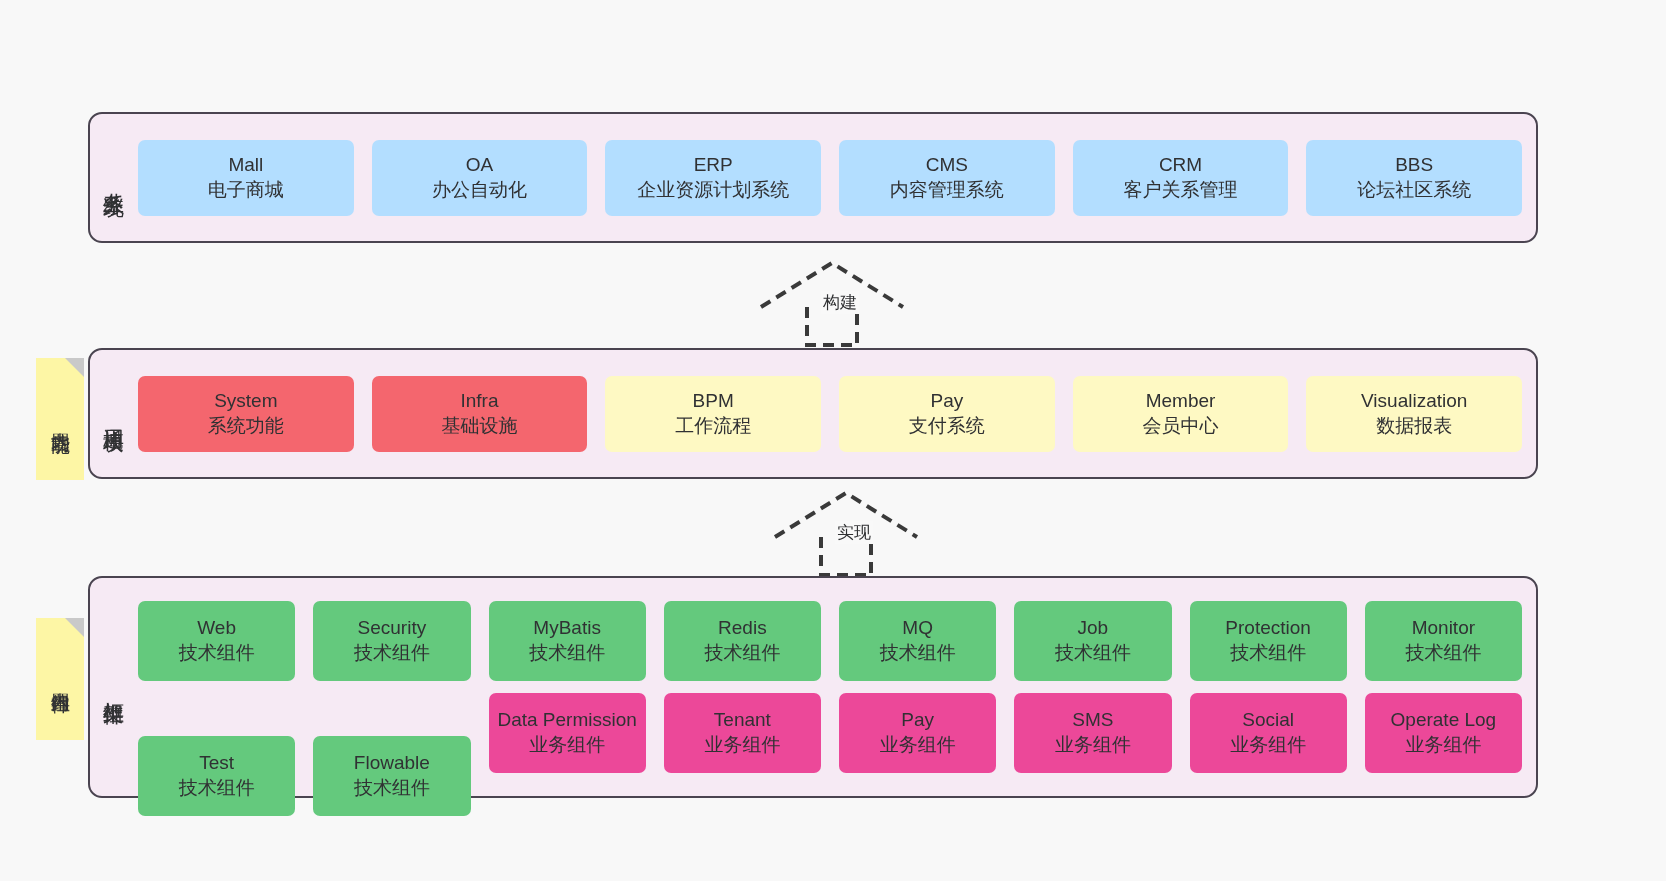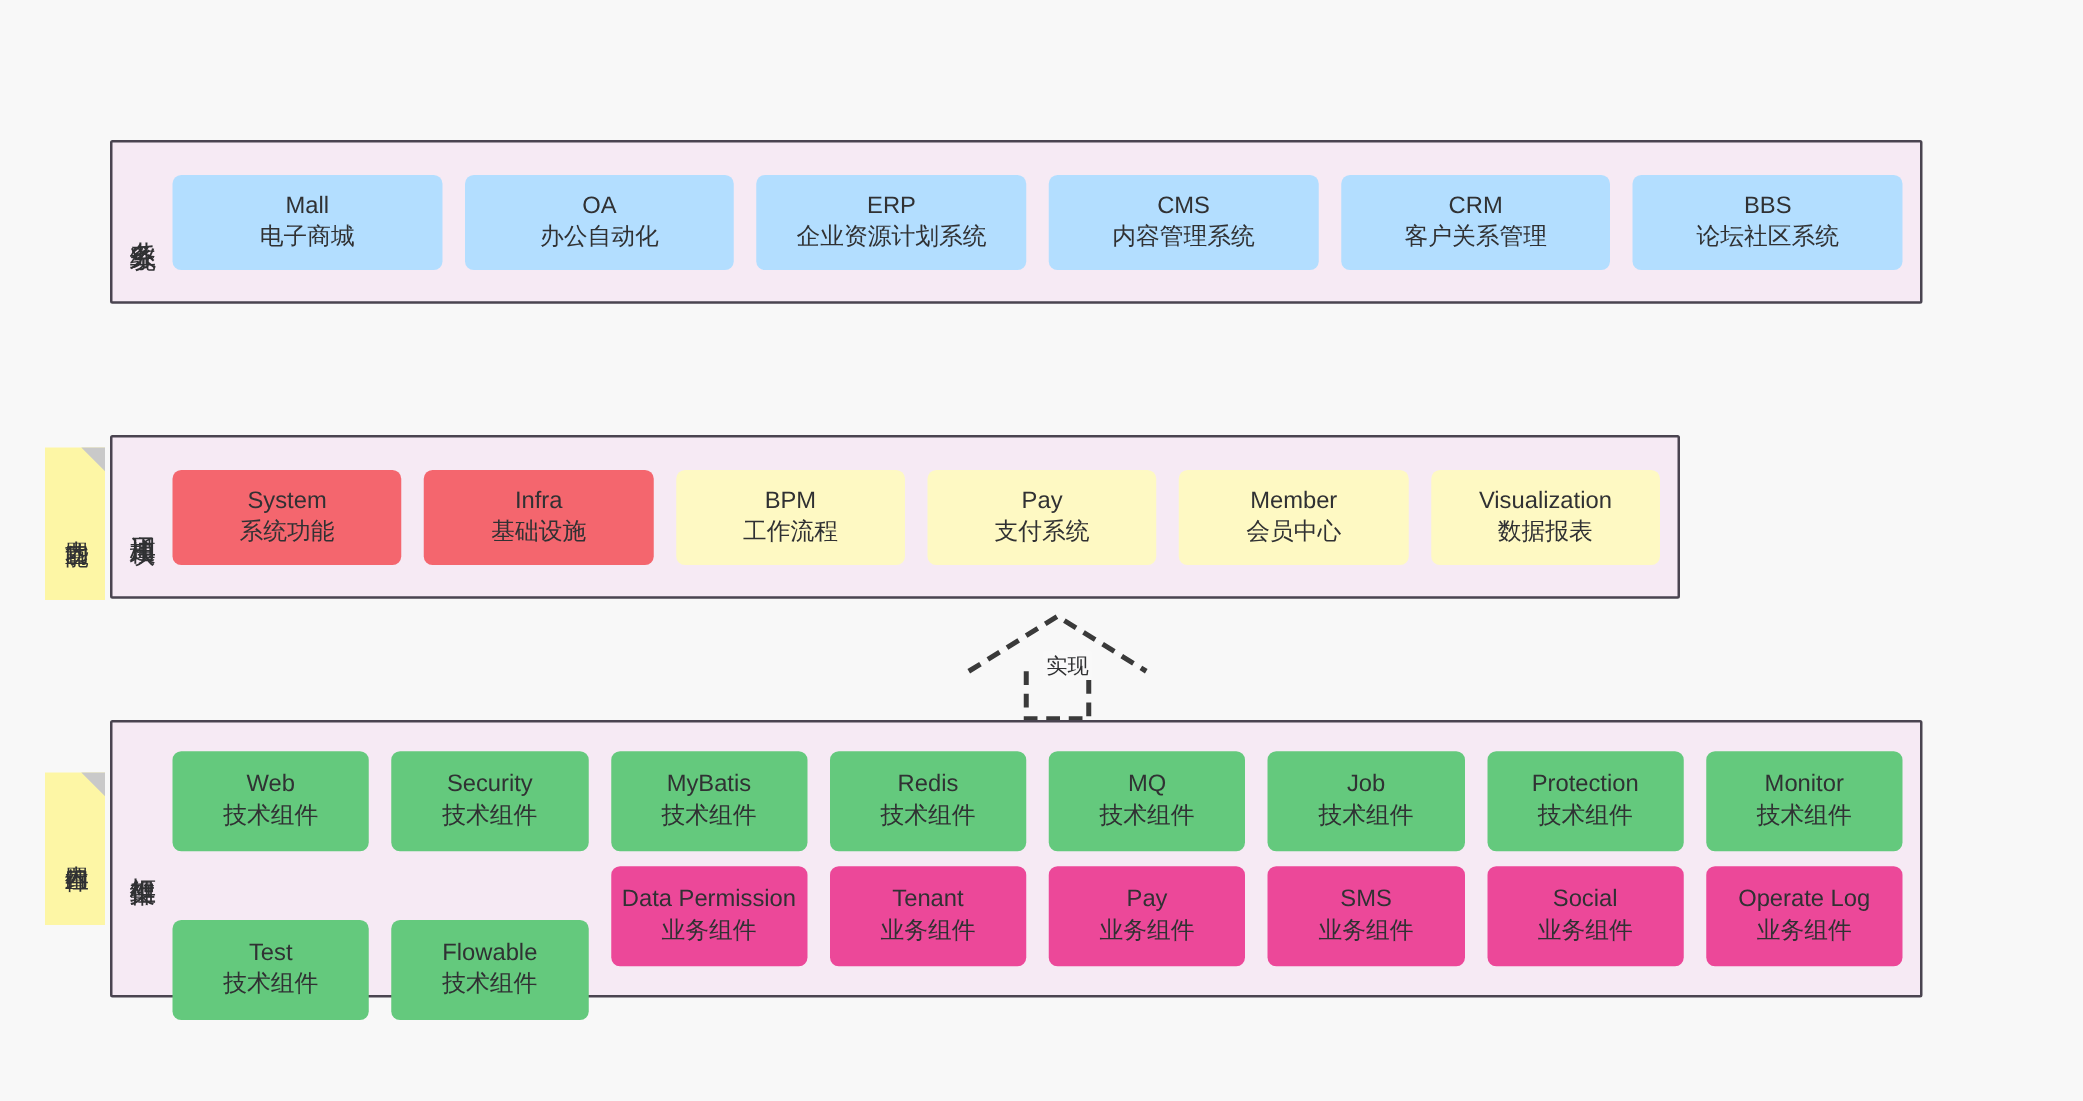--- a/index.html
+++ b/index.html
@@ -19,21 +19,21 @@
   #canvas {
     position: absolute;
     inset: 0;
   }
 
   
   .layer {
     position: absolute;
     background: #f6eaf4;
     border: 2px solid #4a4450;
-    border-radius: 2px;
+    border-radius: 14px;
     box-sizing: border-box;
     display: flex;
     align-items: stretch;
   }
 
   
   .layer-title {
     flex: 0 0 auto;
     width: 46px;
     display: flex;
@@ -84,21 +84,21 @@
 
   
   .c-blue        { background: #b3deff; }
   .c-red         { background: #f4666e; }
   .c-pink        { background: #fef9c3; }
   .c-green       { background: #64c97d; margin-top: 43px; }
   .c-greenlight  { background: #ec4899; }
 
   
   #layer-business  { left: 88px;  top: 112px; width: 1450px; height: 131px; }
-  #layer-common    { left: 88px;  top: 348px; width: 1256px; height: 131px; }
+  #layer-common    { left: 88px;  top: 348px; width: 1450px; height: 131px; }
   #layer-framework { left: 88px;  top: 576px; width: 1450px; height: 222px; }
 
   #layer-business  .card,
   #layer-common    .card { height: 76px; }
   #layer-framework .card { height: 80px; }
 
   
   .note {
     position: absolute;
     width: 48px;
@@ -174,20 +174,29 @@
           <span class="t2">客户关系管理</span>
         </div>
         <div class="card c-blue">
           <span class="t1">BBS</span>
           <span class="t2">论坛社区系统</span>
         </div>
       </div>
     </div>
   </div>
 
+  <div class="arrow-group" id="arrow-build">
+    <svg width="150" height="90" viewBox="0 0 150 90" aria-hidden="true">
+      <g fill="none" stroke="#3a3a3a" stroke-width="4" stroke-dasharray="11 7" stroke-linecap="butt">
+        <path d="M4 48 L75 4 L146 48"></path>
+        <path d="M50 48 L50 86 L100 86 L100 48"></path>
+      </g>
+    </svg>
+    <div class="arrow-label">构建</div>
+  </div>
 
   <div class="note" id="note-builtin-function">
     <span>内置功能</span>
   </div>
 
   <div class="layer" id="layer-common">
     <div class="layer-title">通用模块</div>
     <div class="layer-body">
       <div class="row">
         <div class="card c-red">

